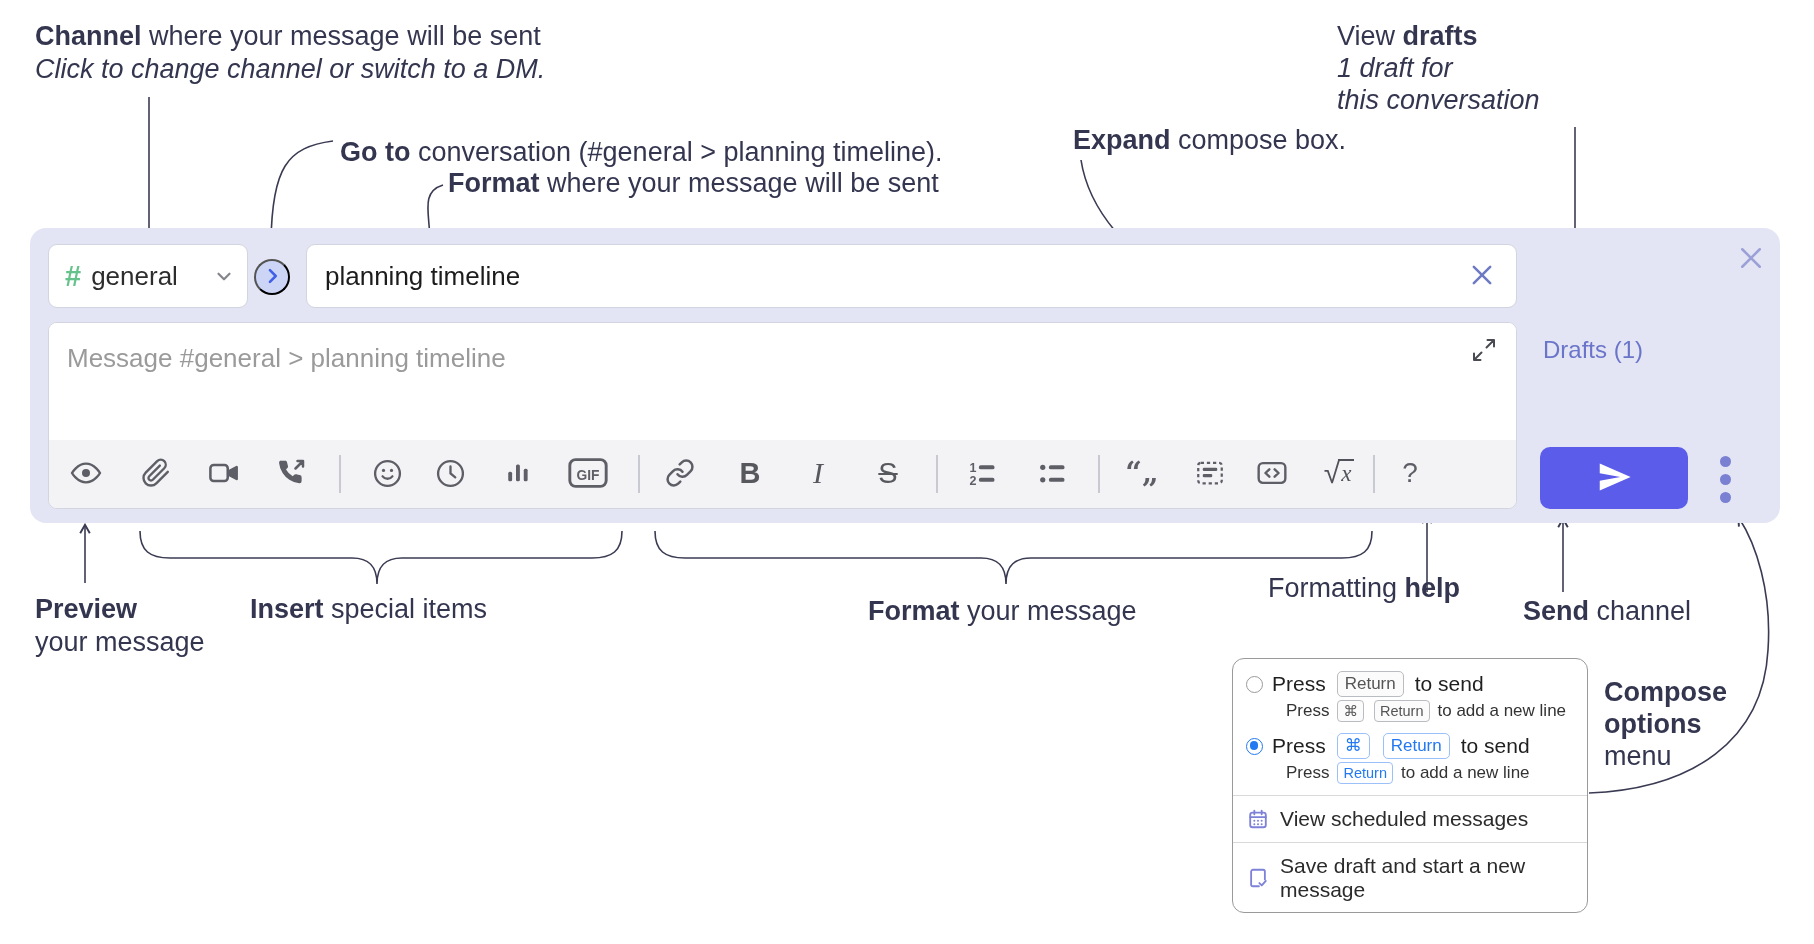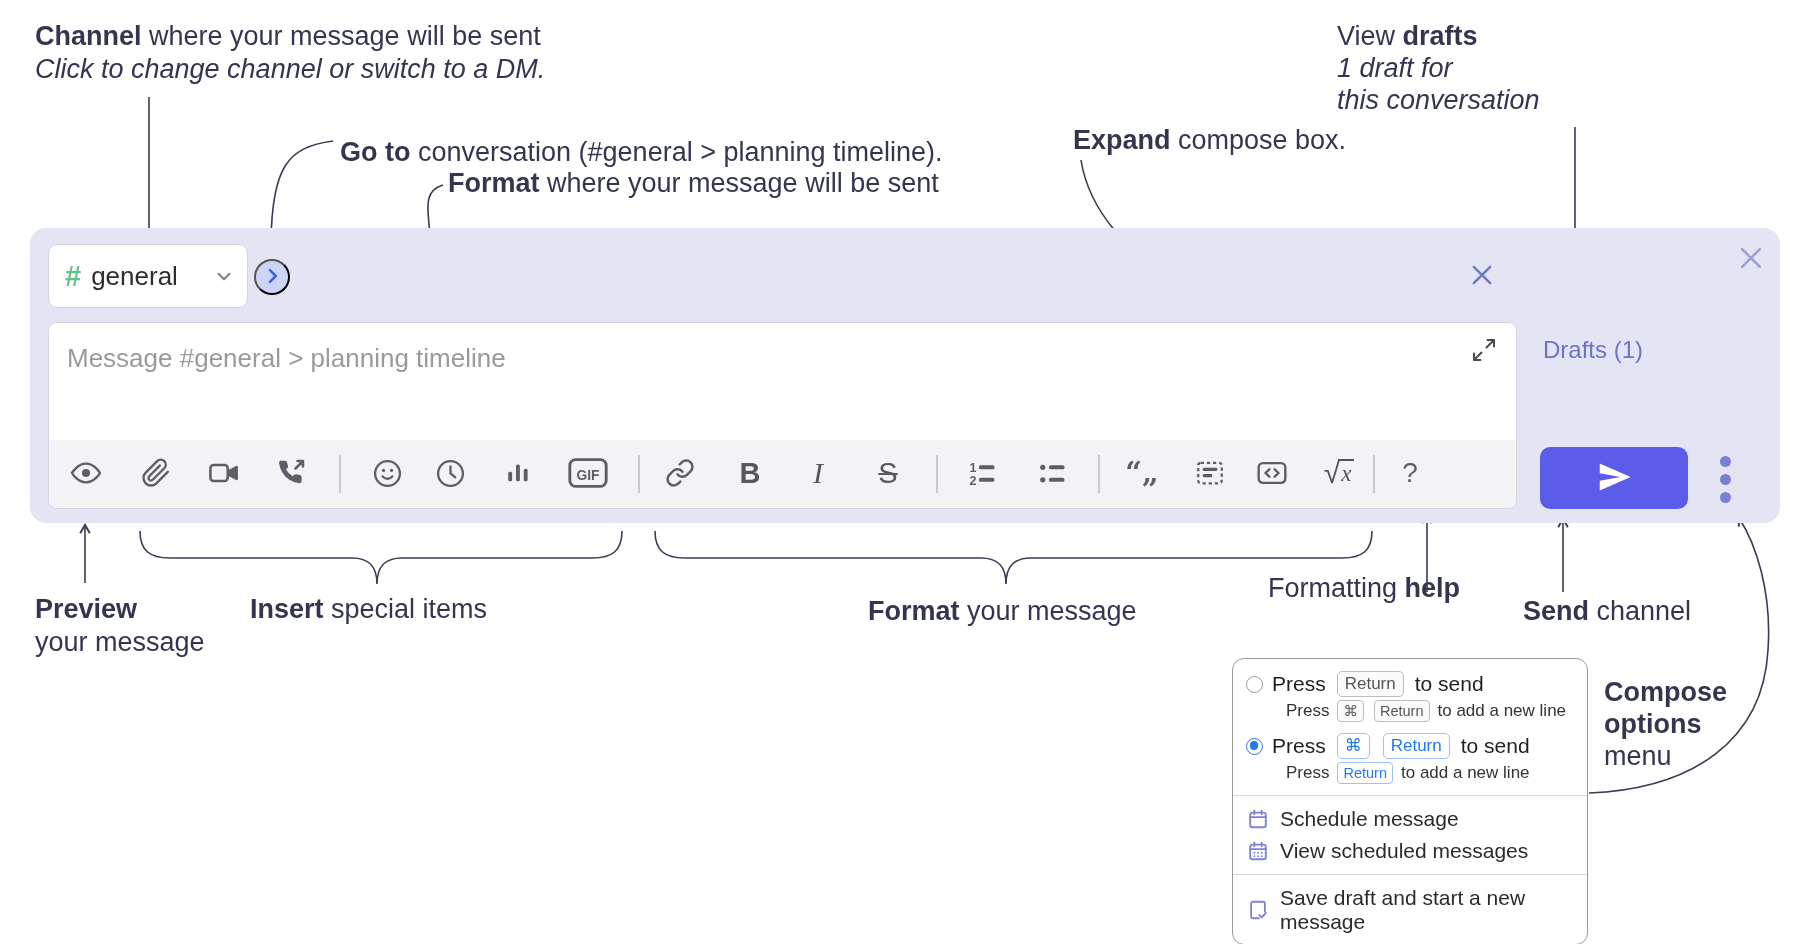--- a/index.html
+++ b/index.html
@@ -153,20 +153,21 @@
     </div>
 
     <button class="goto-btn">
       <span>
         <svg width="20" height="20" viewBox="0 0 24 24" fill="none" stroke="#3f5fe8" stroke-width="3" stroke-linecap="round" stroke-linejoin="round">
             <path d="M9.5 5l7 7-7 7"></path>
           </svg>
       </span>
     </button>
 
+    <input class="topic-input" value="planning timeline" style="">
 
     <button class="topic-clear">
       <span>
         <svg width="28" height="28" viewBox="0 0 24 24" fill="none" stroke="#6f7ac5" stroke-width="2.2" stroke-linecap="round">
             <path d="M5 5 L19 19 M19 5 L5 19"></path>
           </svg>
       </span>
     </button>
 
     <button class="box-close">
@@ -329,27 +330,20 @@
       <span class="key blue">⌘</span>
       <span class="key blue">Return</span>
       <span>to send</span>
     </div>
     <div class="opt-sub">
       <span>Press</span>
       <span class="key small blue">Return</span>
       <span>to add a new line</span>
     </div>
     <div class="pdiv"></div>
-    <div class="mitem">
-      <svg width="22" height="22" viewBox="0 0 24 24" fill="none" stroke="#7d82d8" stroke-width="2" stroke-linecap="round">
-        <rect x="3.5" y="5" width="17" height="16" rx="2.5"></rect>
-          <path d="M8 2.8v4 M16 2.8v4 M3.5 10h17"></path>
-      </svg>
-      <span>Schedule message</span>
-    </div>
     <div class="mitem">
       <svg width="22" height="22" viewBox="0 0 24 24" fill="none" stroke="#7d82d8" stroke-width="2" stroke-linecap="round">
         <rect x="3.5" y="5" width="17" height="16" rx="2.5"></rect>
           <path d="M8 2.8v4 M16 2.8v4 M3.5 10h17"></path>
         <g fill="#7d82d8" stroke="none">
             <circle cx="8" cy="14" r="1.1"></circle>
             <circle cx="12" cy="14" r="1.1"></circle>
             <circle cx="16" cy="14" r="1.1"></circle>
             <circle cx="8" cy="17.6" r="1.1"></circle>
             <circle cx="12" cy="17.6" r="1.1"></circle>

